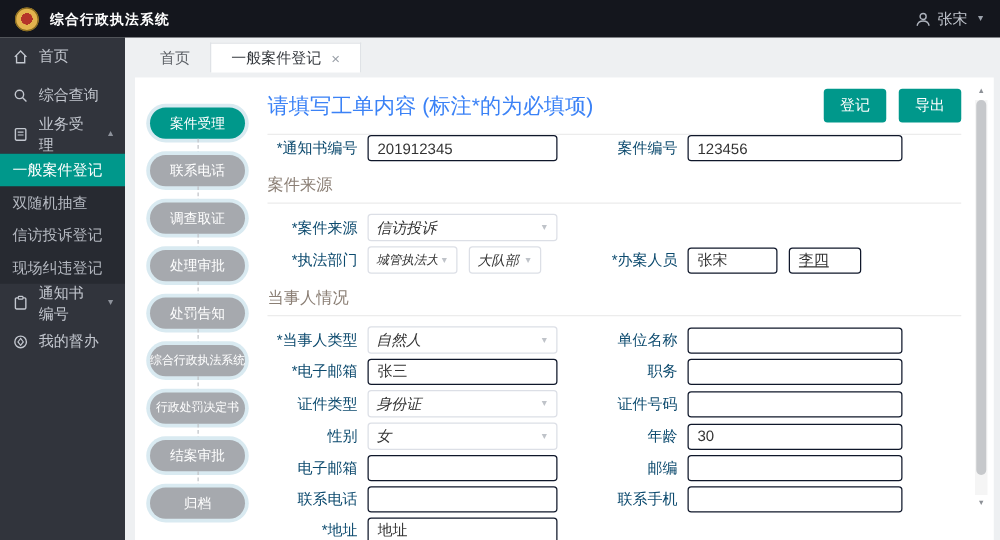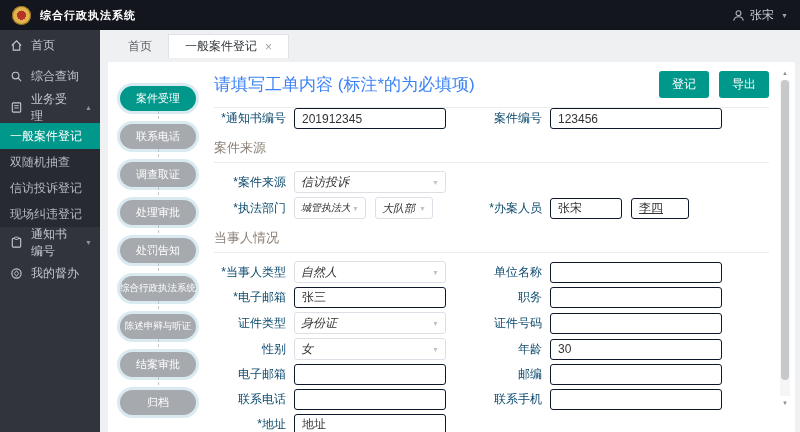--- a/index.html
+++ b/index.html
@@ -165,21 +165,21 @@
       <div class="pill">联系电话</div>
       <div class="conn"></div>
       <div class="pill">调查取证</div>
       <div class="conn"></div>
       <div class="pill">处理审批</div>
       <div class="conn"></div>
       <div class="pill">处罚告知</div>
       <div class="conn"></div>
       <div class="pill long">综合行政执法系统</div>
       <div class="conn"></div>
-      <div class="pill long">陈述申辩与听证</div>
+      <div class="pill long">行政处罚决定书</div>
       <div class="conn"></div>
       <div class="pill">结案审批</div>
       <div class="conn"></div>
       <div class="pill">归档</div>
     </div>
 
     <div class="formarea">
       <div class="fhead">
         <span class="fnote">请填写工单内容 (标注*的为必填项)</span>
         <span class="fsp"></span>

